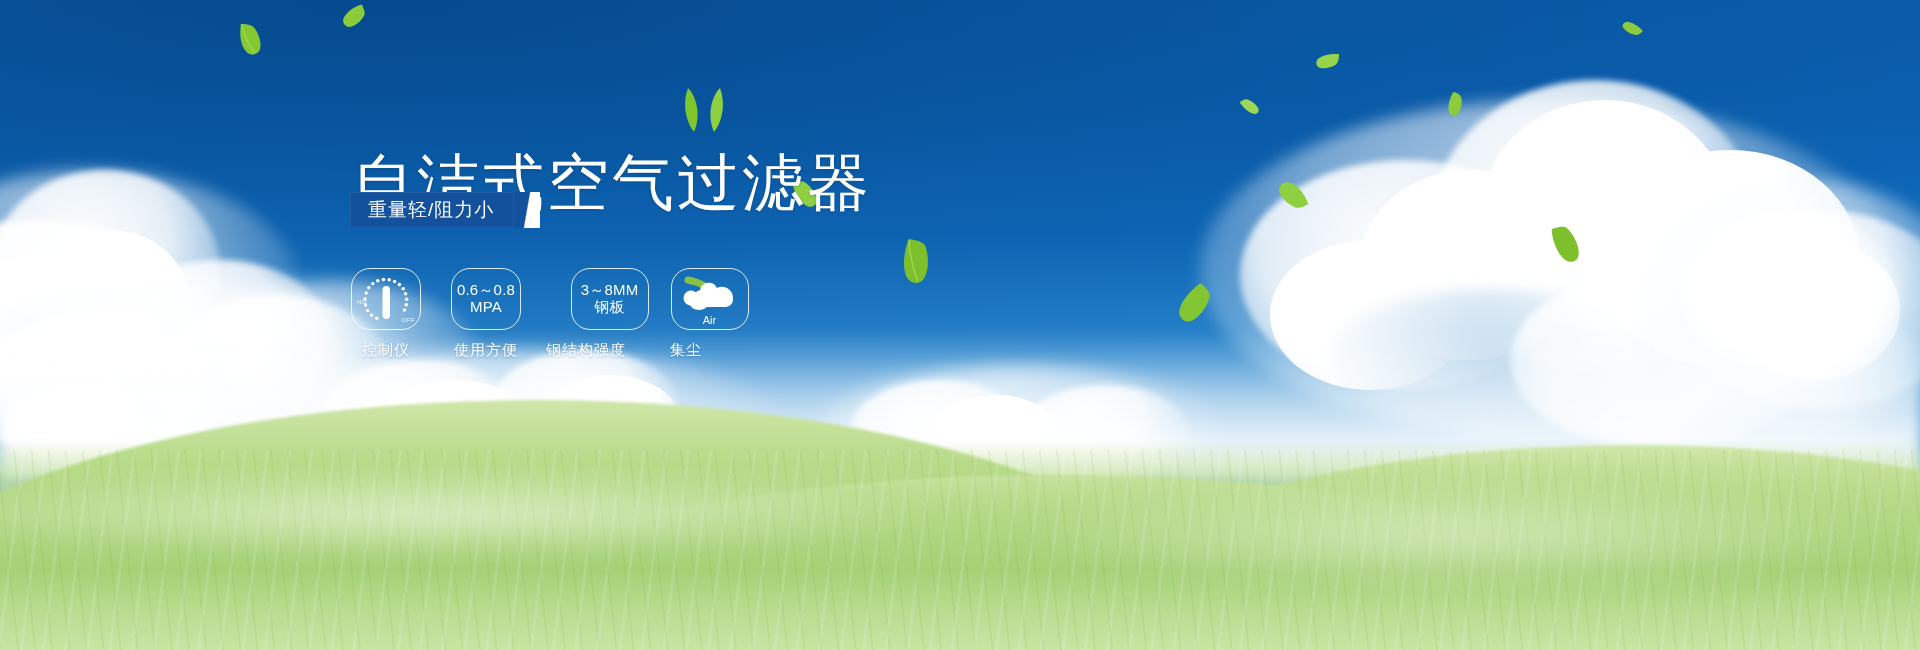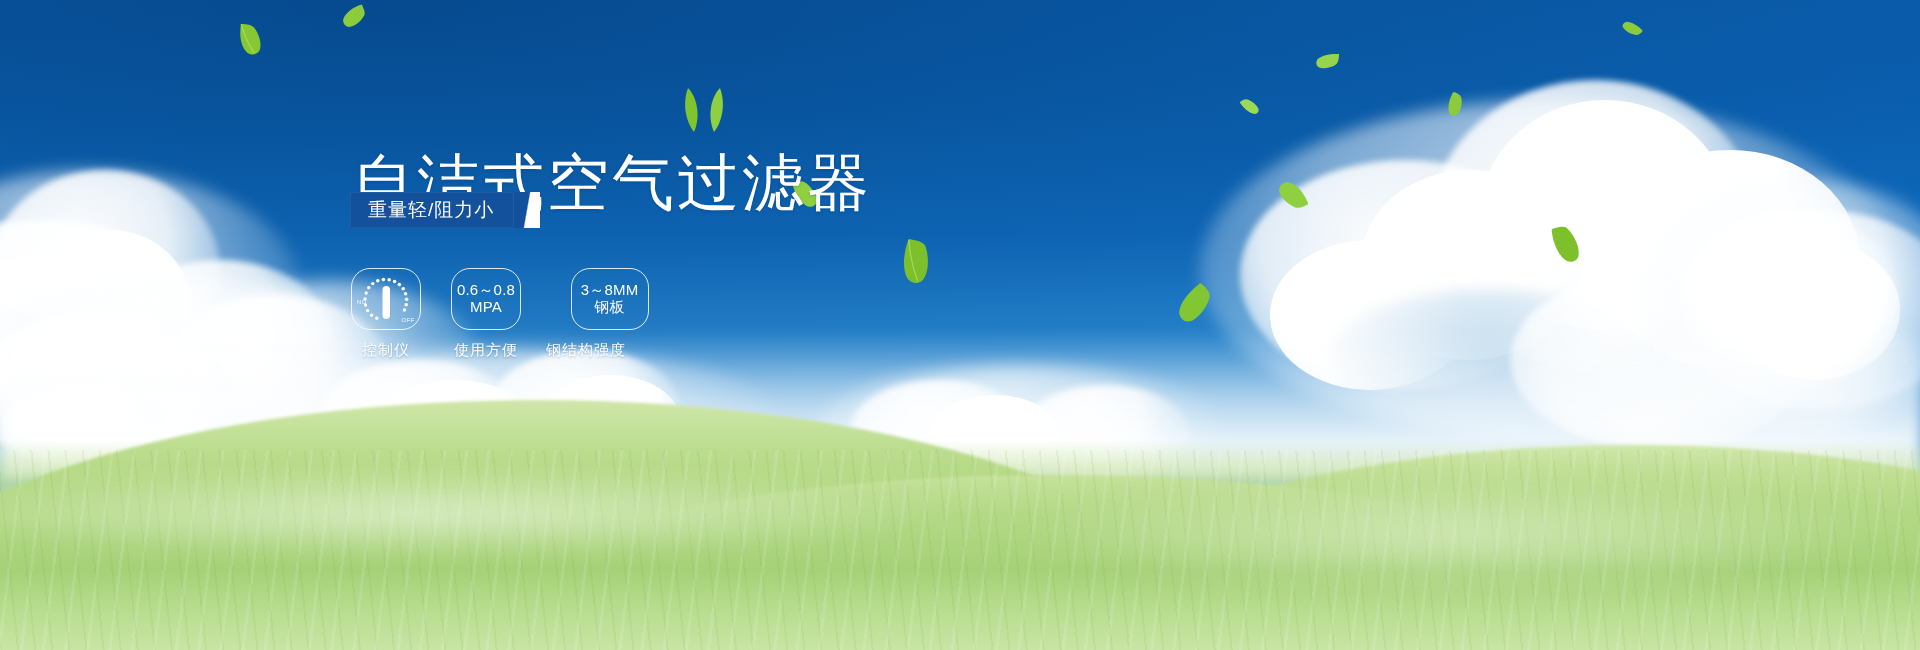--- a/index.html
+++ b/index.html
@@ -397,16 +397,32 @@
       <div class="feature">
         <div class="feat-box wide">
           <div class="feat-text">
             <small>3～8MM</small>
             <small>钢板</small>
           </div>
         </div>
         <div class="feat-label">钢结构强度</div>
       </div>
 
+      <div class="feature">
+        <div class="feat-box wide">
+          <div style="position:relative;width:60px;height:46px;">
+            <svg width="60" height="46" viewBox="0 0 60 46" style="position:absolute;left:0;top:0;">
+              <path d="M8 4 C20 6 30 12 38 22" stroke="#8cc63f" stroke-width="7" fill="none" stroke-linecap="round" opacity=".95"></path>
+              <g fill="#ffffff">
+                <path d="M20 14a9 9 0 0 1 17-2 11 11 0 0 1 16 10 7.5 7.5 0 0 1-7 9H22a8.5 8.5 0 0 1-1-17z"></path>
+                <circle cx="11" cy="22" r="7.5"></circle>
+                <ellipse cx="19" cy="28" rx="9" ry="6"></ellipse>
+              </g>
+            </svg>
+            <span style="position:absolute;left:0;right:0;bottom:-4px;text-align:center;font-size:11px;color:#fff;font-family:'Liberation Sans',sans-serif;">Air</span>
+          </div>
+        </div>
+        <div class="feat-label">集尘</div>
+      </div>
 
     </div>
   </div>
 </div>
 
 </body></html>

